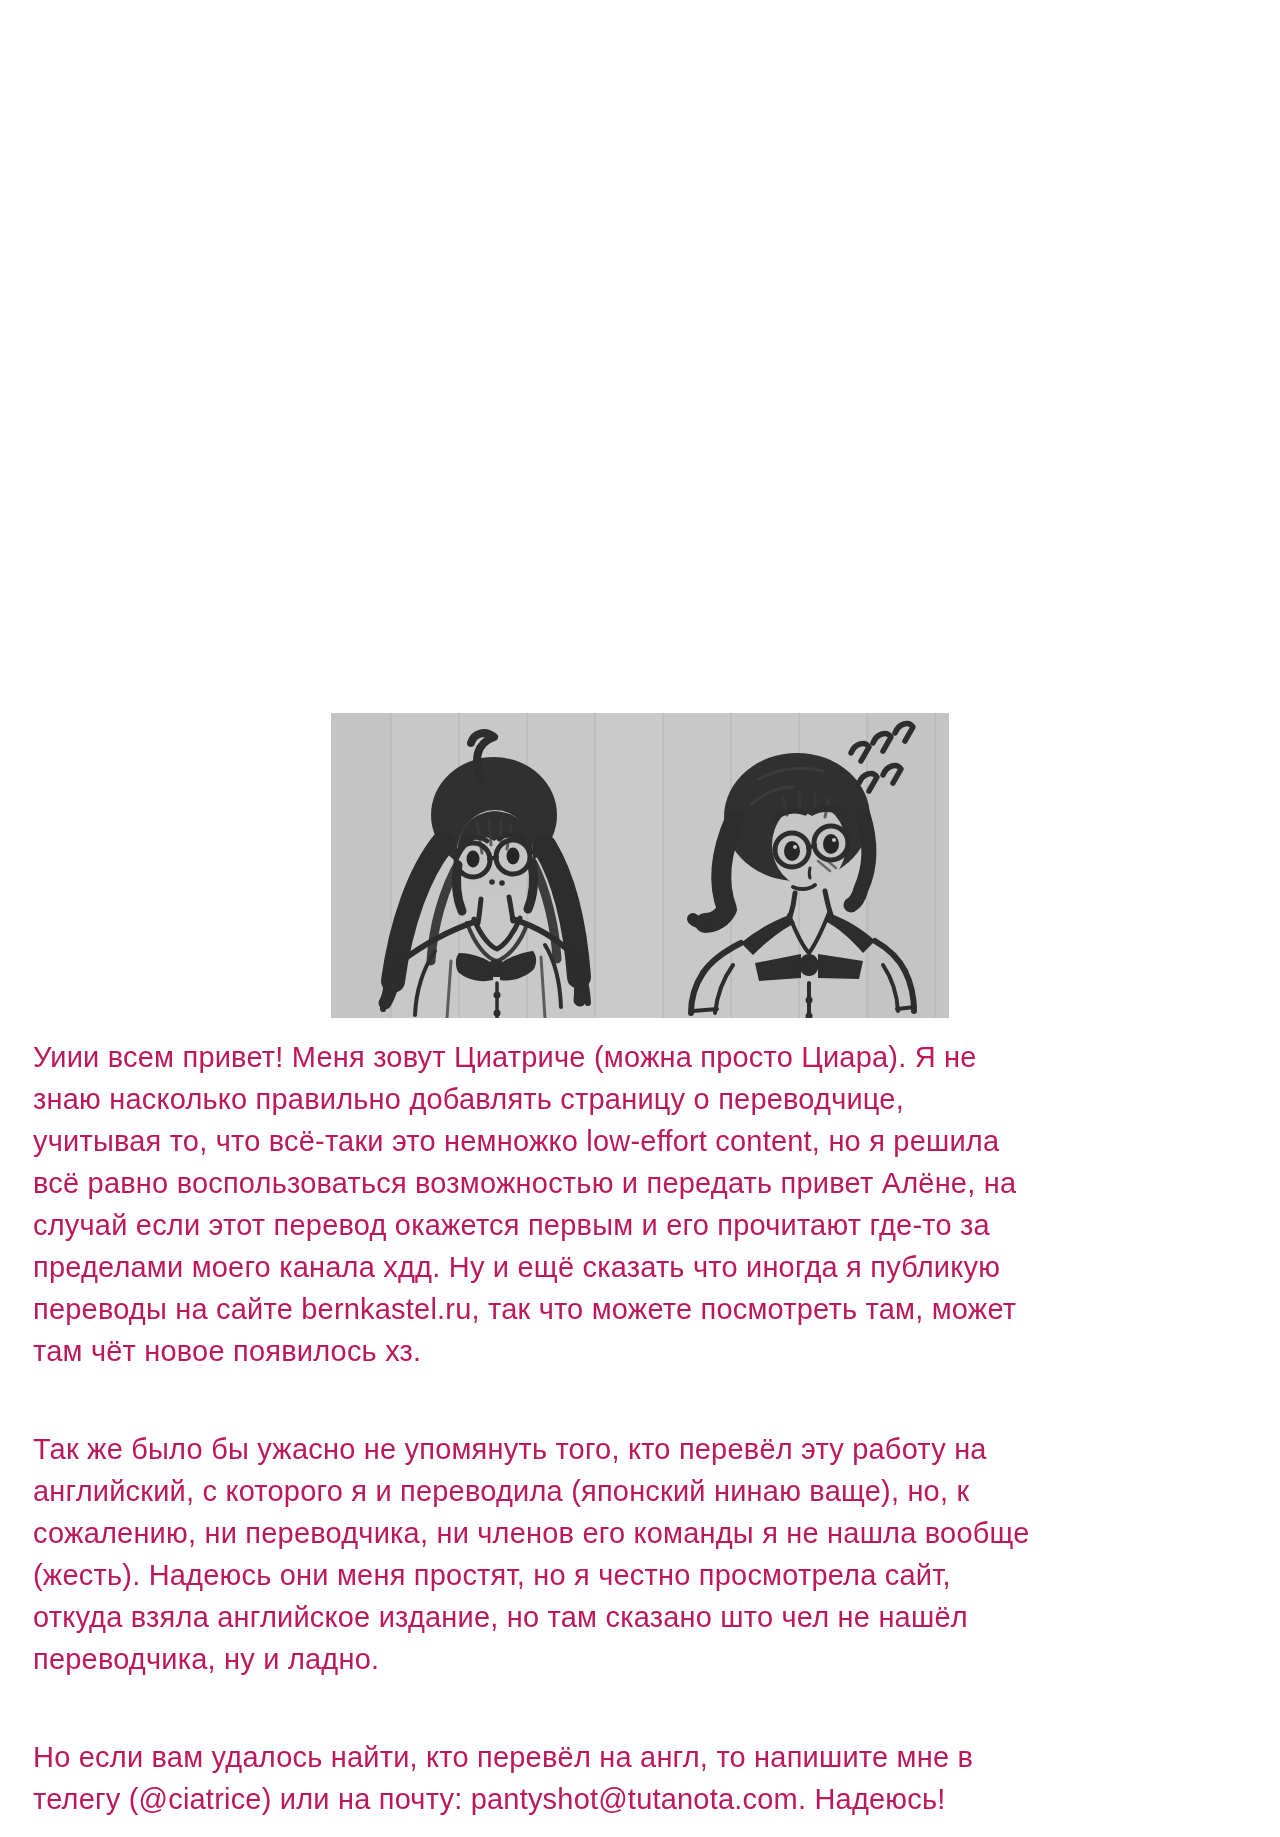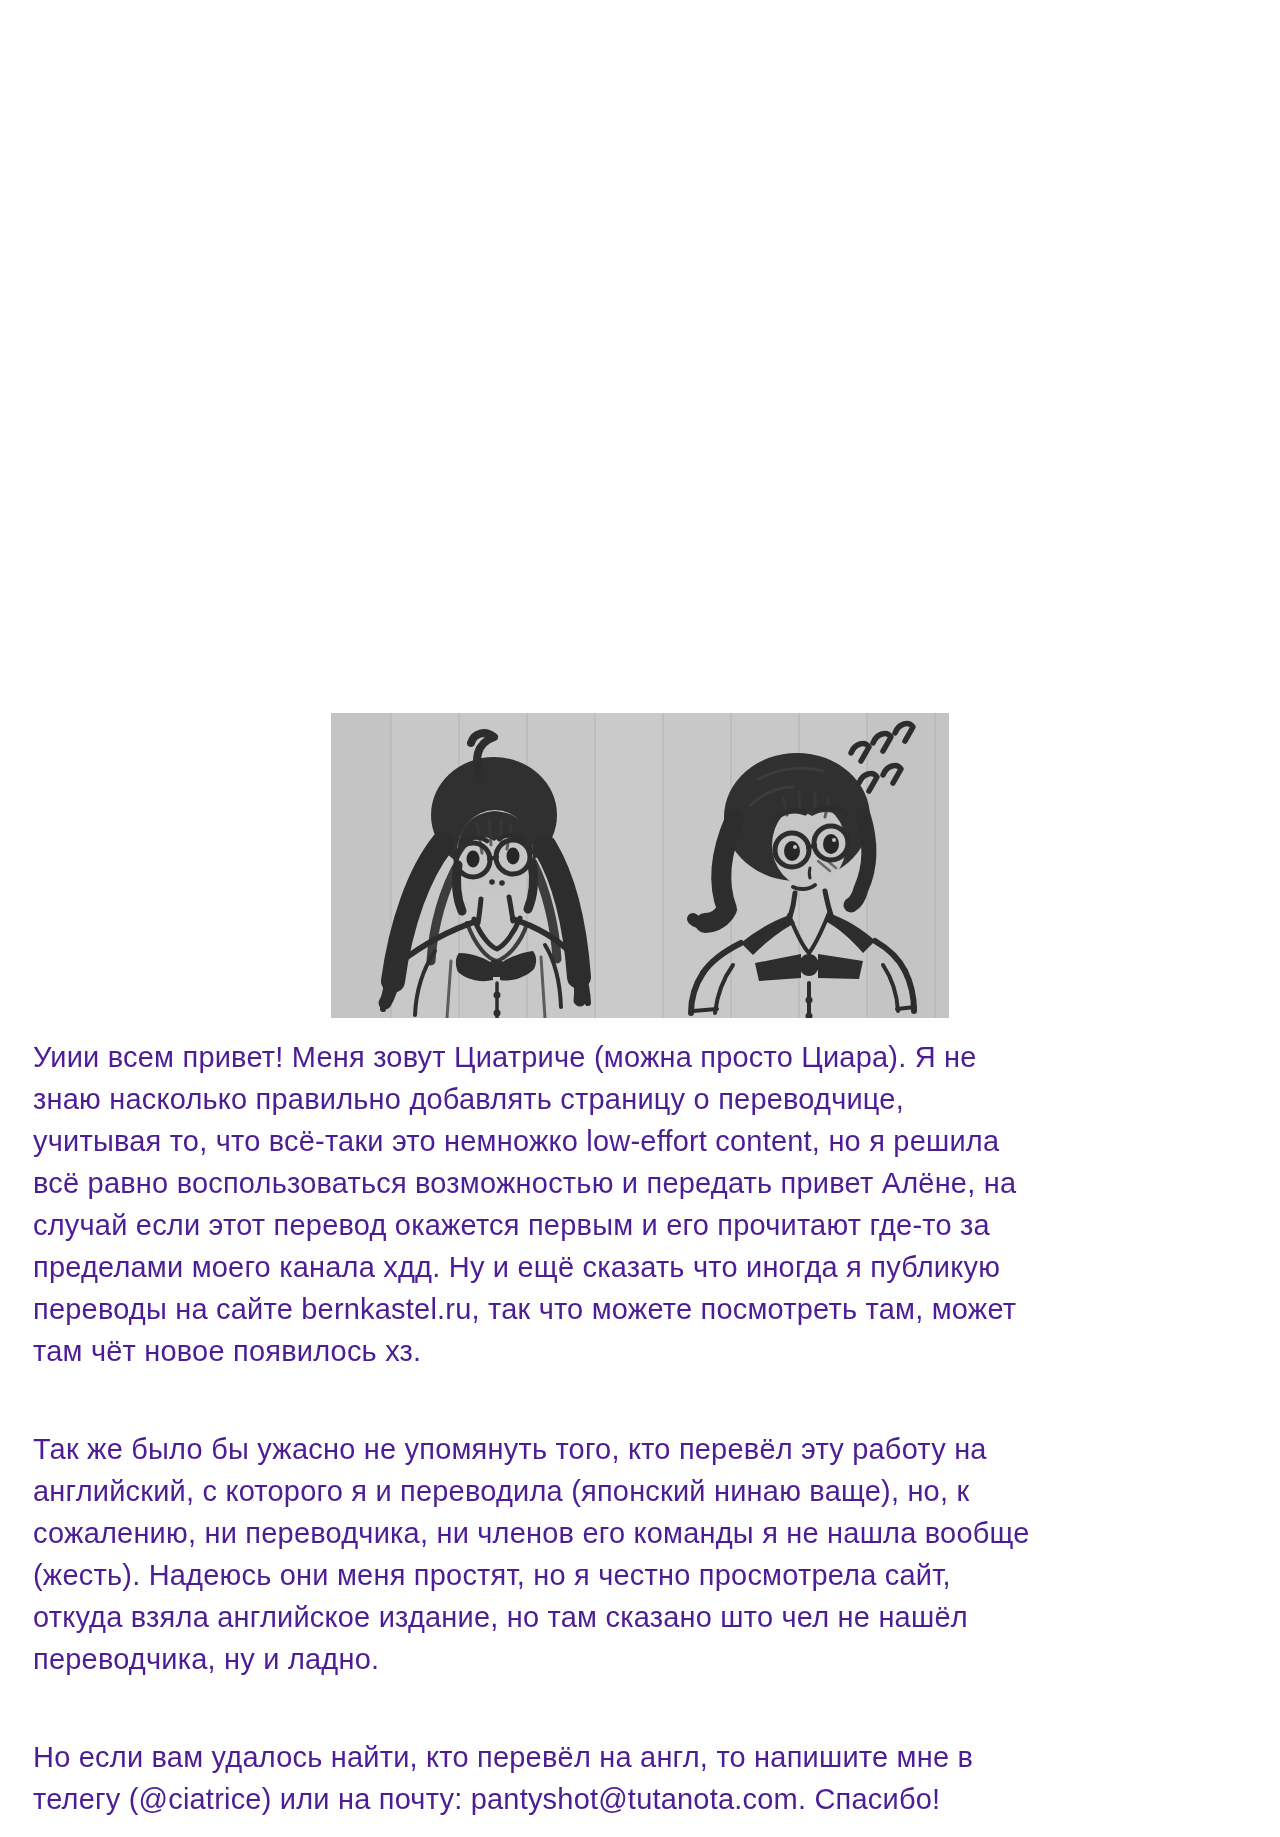--- a/index.html
+++ b/index.html
@@ -29,21 +29,21 @@
   figure.illustration svg {
     display: block;
     width: 618px;
     height: 305px;
   }
   main.note-text {
     position: absolute;
     left: 33px;
     top: 1036px;
     width: 1240px;
-    color: #4c1d95;
+    color: #be185d;
     font-size: 29px;
     line-height: 42px;
     letter-spacing: 0.2px;
   }
   main.note-text p {
     margin: 0 0 56px 0;
     white-space: pre;       
   }
   main.note-text p:last-child { margin-bottom: 0; }
 </style>
@@ -180,16 +180,16 @@
 пределами моего канала хдд. Ну и ещё сказать что иногда я публикую
 переводы на сайте bernkastel.ru, так что можете посмотреть там, может
 там чёт новое появилось хз.</p>
     <p>Так же было бы ужасно не упомянуть того, кто перевёл эту работу на
 английский, с которого я и переводила (японский нинаю ваще), но, к
 сожалению, ни переводчика, ни членов его команды я не нашла вообще
 (жесть). Надеюсь они меня простят, но я честно просмотрела сайт,
 откуда взяла английское издание, но там сказано што чел не нашёл
 переводчика, ну и ладно.</p>
     <p>Но если вам удалось найти, кто перевёл на англ, то напишите мне в
-телегу (@ciatrice) или на почту: pantyshot@tutanota.com. Спасибо!</p>
+телегу (@ciatrice) или на почту: pantyshot@tutanota.com. Надеюсь!</p>
   </main>
 
 </div>
 
 </body></html>

